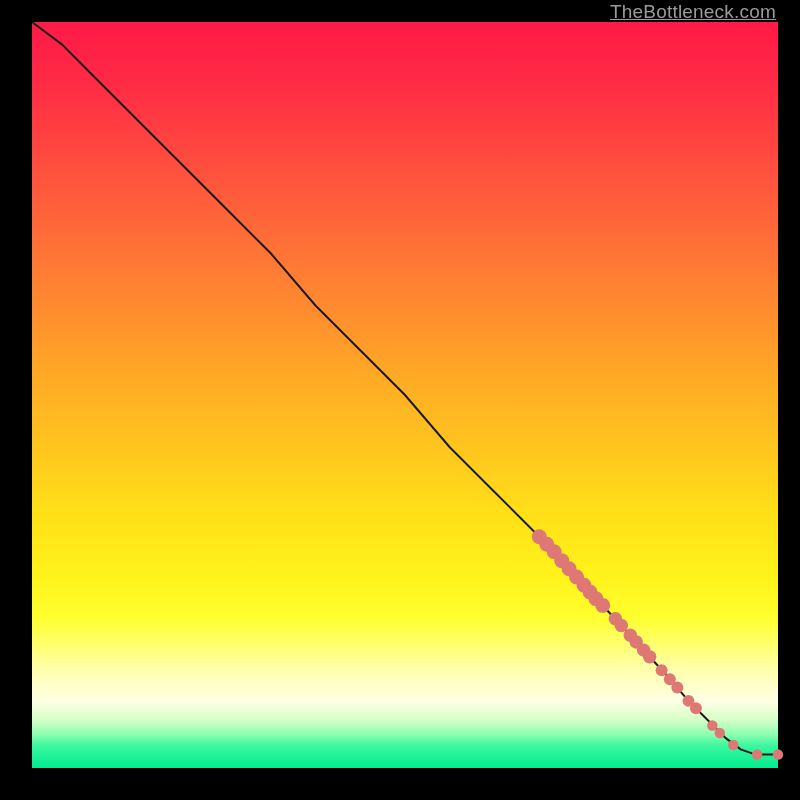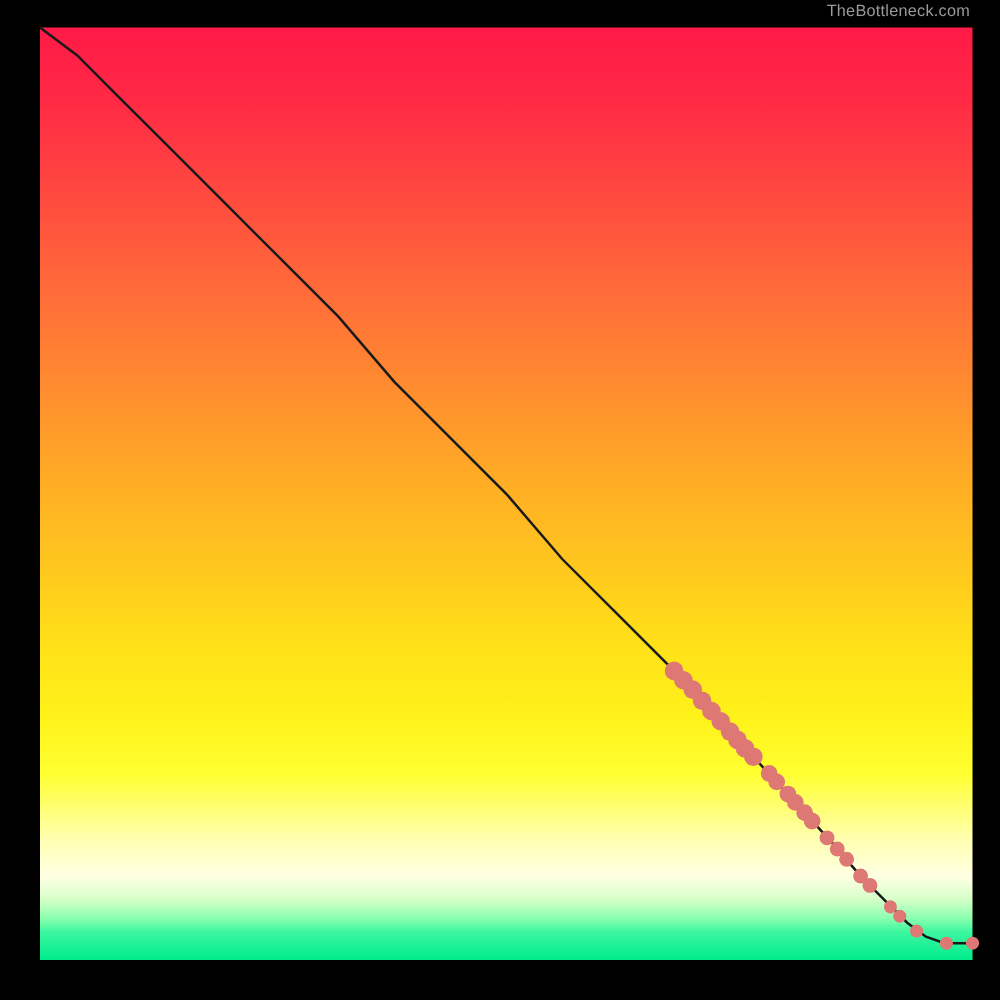--- a/index.html
+++ b/index.html
@@ -40,22 +40,23 @@
       #8cffb0 95.5%,
       #3cf7a0 97%,
       #00ec8d 100%
     );
   }
   .attribution {
     position: absolute;
     top: 1px;
     right: 24px;
     color: #9a9a9a;
-    font-size: 13px;
+    font-size: 19px;
     letter-spacing: 0.2px;
+    text-decoration: underline;
   }
   svg.overlay {
     position: absolute;
     left: 32px;
     top: 22px;
     width: 746px;
     height: 746px;
     overflow: visible;
   }
   .curve {

